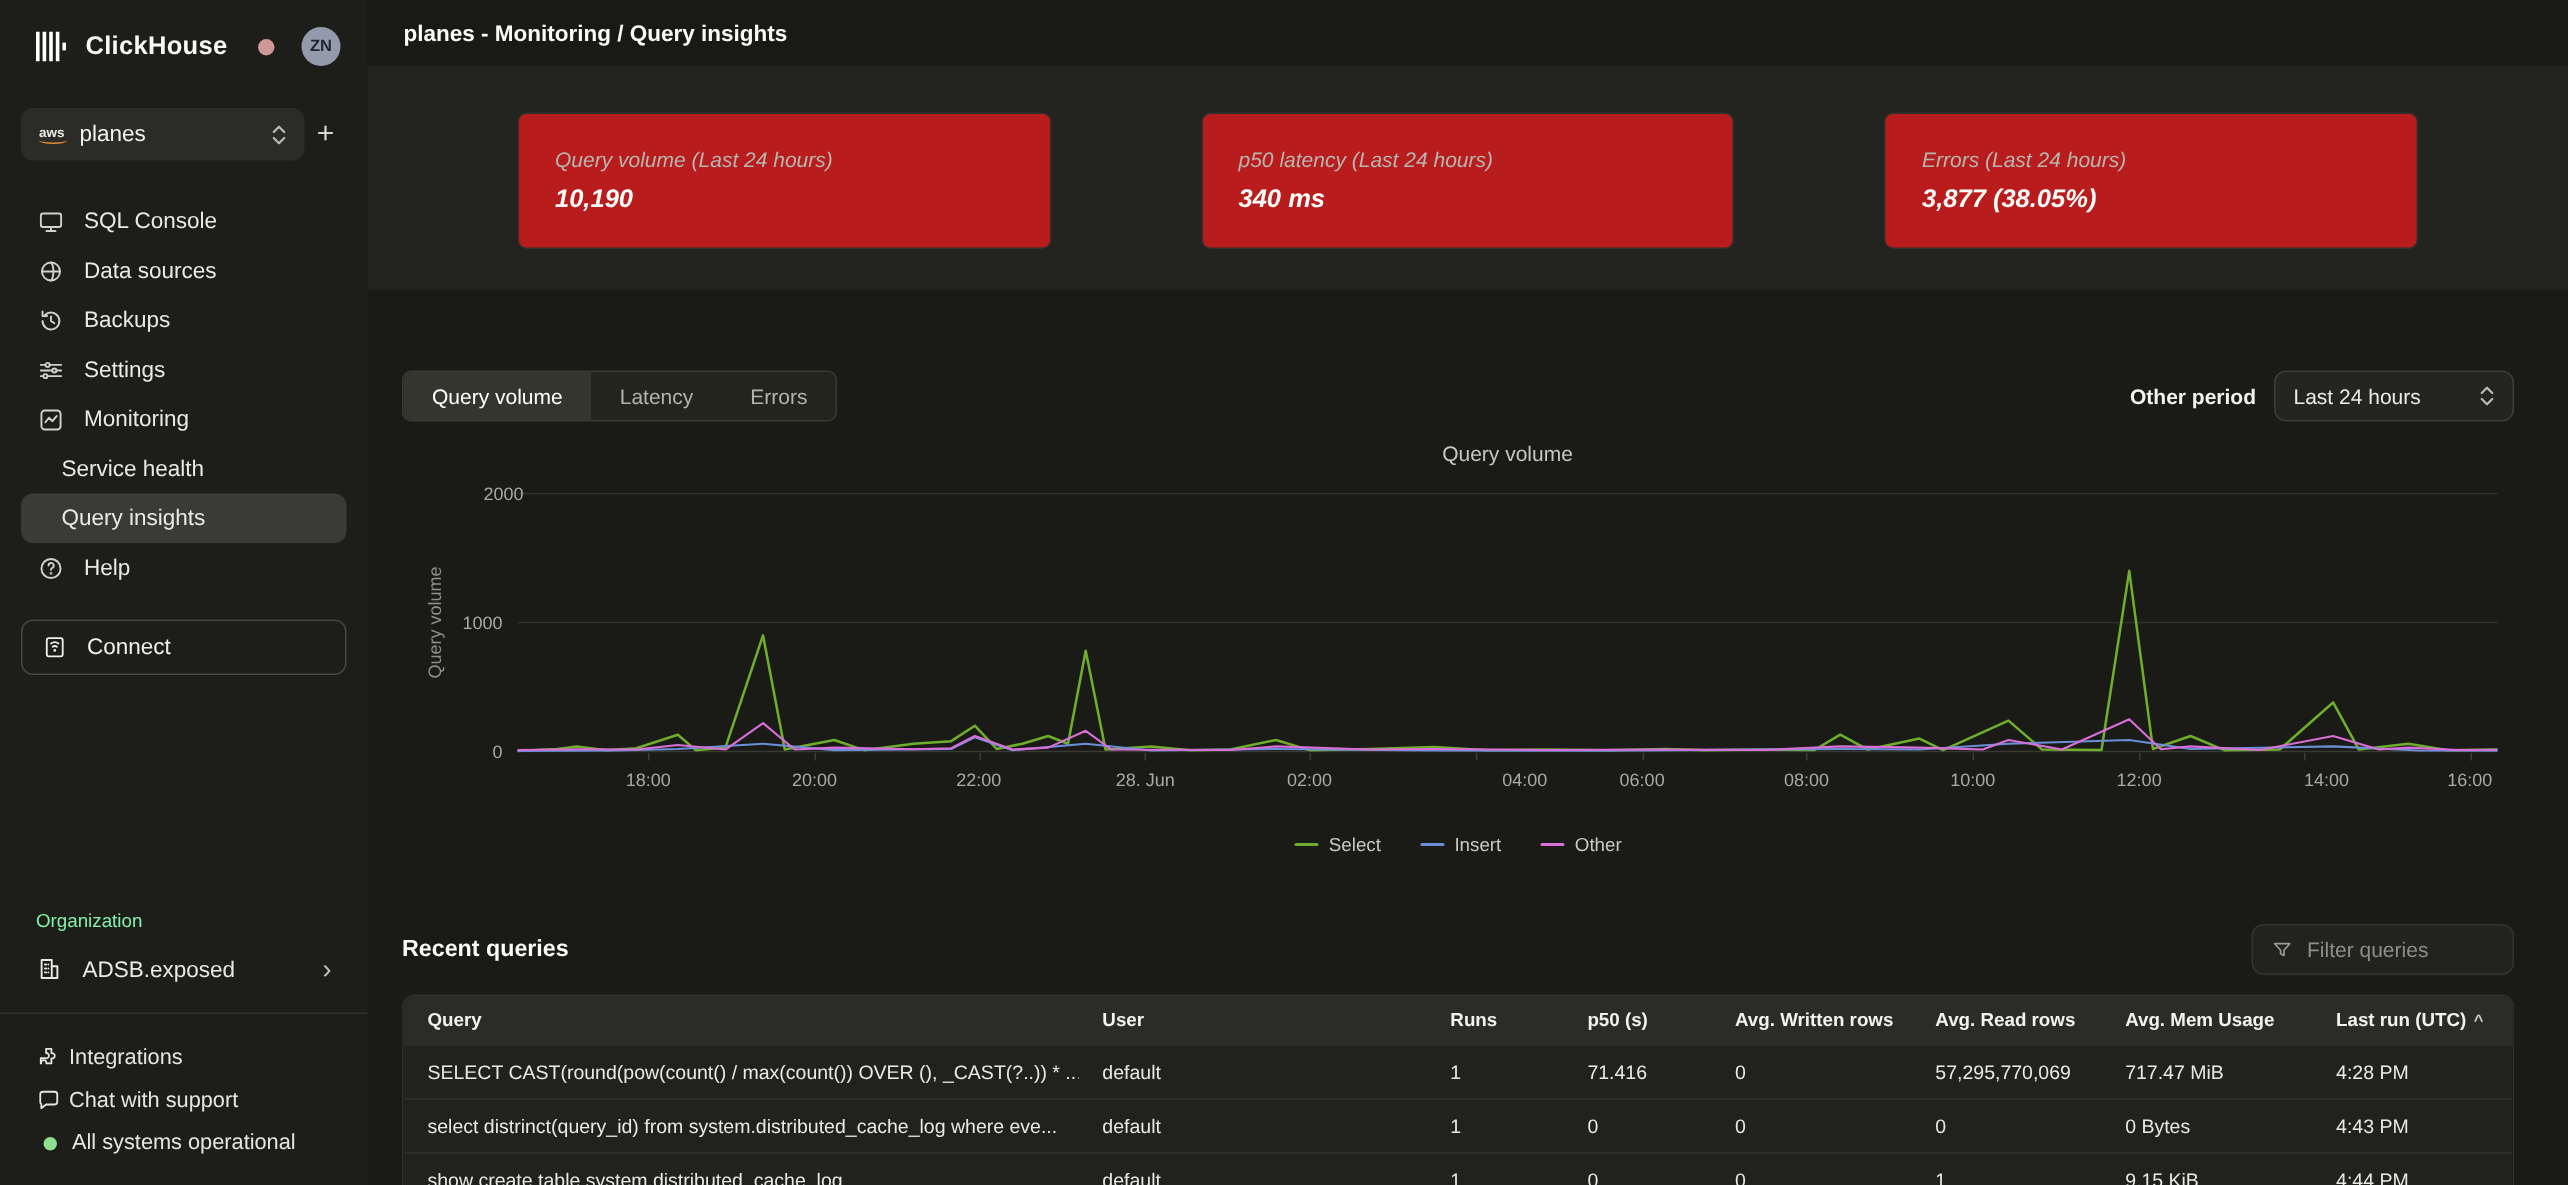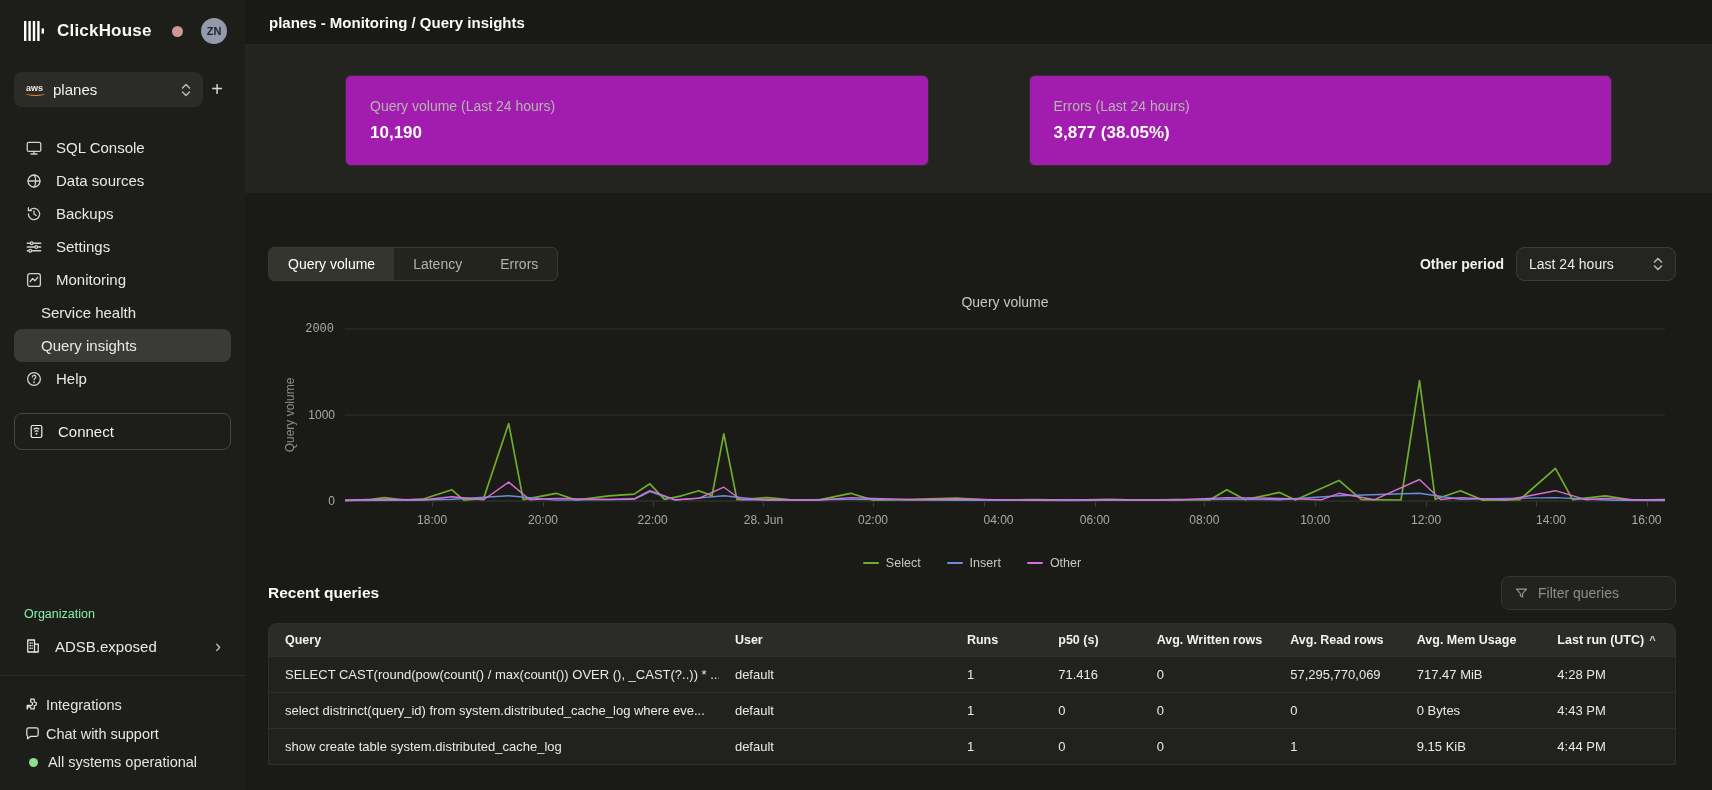--- a/index.html
+++ b/index.html
@@ -33,21 +33,21 @@
   .org-chev { margin-left:auto; font-size:18px; color:#c3c3be; line-height:1; }
   .side-divider { border-top:1px solid #2e2e2a; margin:16px -14px 14px; }
   .foot-item { display:flex; align-items:center; gap:5px; padding:6px 10px; font-size:14.5px; color:#e6e6e1; cursor:pointer; }
   .green-dot { width:9px; height:9px; border-radius:50%; background:#8ee08f; margin:0 5px; flex:none; }
 
   
   .main { flex:1; display:flex; flex-direction:column; min-width:0; }
   .topbar { height:45px; flex:none; background:#191916; border-bottom:1px solid #262622; display:flex; align-items:center; padding:0 24px; }
   .topbar-title { font-size:15px; font-weight:700; color:#fafaf7; }
   .stats-band { flex:none; background:#232320; padding:30px 100px 27px; display:flex; gap:100px; }
-  .stat-card { flex:1; background:#a21caf; border:1px solid #30302d; border-radius:6px; padding:22px 24px; }
+  .stat-card { flex:1; background:#b91c1c; border:1px solid #30302d; border-radius:6px; padding:22px 24px;font-style:italic; }
   .stat-label { font-size:14px; color:#b6b6b0; }
   .stat-value { font-size:17px; font-weight:700; color:#fcfcf9; margin-top:9px; }
   .content { flex:1; padding:0 36px 0 23px; min-height:0; }
 
   .controls-row { margin-top:54px; display:flex; align-items:center; justify-content:space-between; }
   .tab-group { display:flex; background:#24241f; border:1px solid #3a3a33; border-radius:6px; overflow:hidden; }
   .tab { padding:8px 19px; font-size:14px; color:#b3b3ad; cursor:pointer; }
   .tab.active { background:#35352f; color:#ffffff; }
   .period-wrap { display:flex; align-items:center; gap:12px; }
   .period-label { font-size:14px; font-weight:700; color:#f2f2ee; }
@@ -58,21 +58,21 @@
   .plot { position:absolute; left:77px; right:11px; top:48px; height:172px; }
   .plot svg { position:absolute; inset:0; overflow:visible; }
   .ylab { position:absolute; font-size:12px; color:#8f8f89; transform:translate(-50%,-50%) rotate(-90deg); white-space:nowrap; }
   .ytick { position:absolute; width:44px; text-align:right; font-size:12px; color:#aaaaa4; }
   .xtick { position:absolute; transform:translateX(-50%); font-size:12px; color:#aaaaa4; white-space:nowrap; }
   .xmark { position:absolute; width:1px; height:5px; background:#3c3c37; }
   .legend { position:absolute; bottom:6px; left:0; width:100%; display:flex; justify-content:center; gap:26px; }
   .legend-item { display:flex; align-items:center; gap:7px; font-size:12.5px; color:#c9c9c4; cursor:pointer; }
   .legend-dash { width:16px; height:2.5px; border-radius:1px; }
 
-  .recent-header { display:flex; align-items:center; justify-content:space-between; }
+  .recent-header { margin-top:40px; display:flex; align-items:center; justify-content:space-between; }
   .recent-title { font-size:15.5px; font-weight:700; color:#fafaf7; }
   .recent-controls { display:flex; align-items:center; gap:16px; }
   .filter-box { display:flex; align-items:center; gap:9px; background:#222220; border:1px solid #34342f; border-radius:8px; padding:8px 12px; width:175px; }
   .filter-box input { background:transparent; border:none; outline:none; color:#dcdcd7; font-size:14px; width:100%; font-family:inherit; }
   .filter-box input::placeholder { color:#8e8e88; }
 
   .qtable { margin-top:13px; border:1px solid #2e2e2b; border-radius:8px 8px 0 0; overflow:hidden; }
   .trow { display:grid; grid-template-columns:32% 16.5% 6.5% 7% 9.5% 9% 10% 9.5%; }
   .trow.thead { background:#2b2b28; }
   .trow.tbody { background:#212120; border-top:1px solid #2e2e2b; cursor:pointer; }
@@ -236,20 +236,24 @@
 
 <div class="main">
   <div class="topbar">
     <span class="topbar-title">planes - Monitoring / Query insights</span>
   </div>
 
   <div class="stats-band">
     <div class="stat-card">
       <div class="stat-label">Query volume (Last 24 hours)</div>
       <div class="stat-value">10,190</div>
+    </div>
+    <div class="stat-card">
+      <div class="stat-label">p50 latency (Last 24 hours)</div>
+      <div class="stat-value">340 ms</div>
     </div>
     <div class="stat-card">
       <div class="stat-label">Errors (Last 24 hours)</div>
       <div class="stat-value">3,877 (38.05%)</div>
     </div>
   </div>
 
   <div class="content">
     <div class="controls-row">
       <div class="tab-group">
@@ -293,33 +297,33 @@
             <span class="legend-dash" style="background: rgb(106, 143, 216);"></span>
             <span>Insert</span>
           </div>
           <div class="legend-item">
             <span class="legend-dash" style="background: rgb(217, 111, 214);"></span>
             <span>Other</span>
           </div>
         </div>
     <div class="ytick" style="left: 23px; top: 213px;">0</div>
         <div class="ytick" style="left: 23px; top: 127px;">1000</div>
-        <div class="ytick" style="left: 22px; top: 41px; font-family: Liberation Mono, monospace;">2000</div>
+        <div class="ytick" style="left: 37px; top: 41px;">2000</div>
         <div class="xmark" style="left: 164.12px; top: 221px;"></div>
         <div class="xtick" style="left: 164.12px; top: 232px;">18:00</div>
         <div class="xmark" style="left: 275px; top: 221px;"></div>
         <div class="xtick" style="left: 275px; top: 232px;">20:00</div>
         <div class="xmark" style="left: 384.56px; top: 221px;"></div>
         <div class="xtick" style="left: 384.56px; top: 232px;">22:00</div>
         <div class="xmark" style="left: 495.44px; top: 221px;"></div>
         <div class="xtick" style="left: 495.44px; top: 232px;">28. Jun</div>
         <div class="xmark" style="left: 605px; top: 221px;"></div>
         <div class="xtick" style="left: 605px; top: 232px;">02:00</div>
         <div class="xmark" style="left: 715.88px; top: 221px;"></div>
-        <div class="xtick" style="left: 718px; top: 232px; padding-left: 25px;">04:00</div>
+        <div class="xtick" style="left: 736px; top: 232px; padding-left: 25px;">04:00</div>
         <div class="xmark" style="left: 826.76px; top: 221px;"></div>
         <div class="xtick" style="left: 826.76px; top: 232px;">06:00</div>
         <div class="xmark" style="left: 936.32px; top: 221px;"></div>
         <div class="xtick" style="left: 936.32px; top: 232px;">08:00</div>
         <div class="xmark" style="left: 1047.2px; top: 221px;"></div>
         <div class="xtick" style="left: 1047.2px; top: 232px;">10:00</div>
         <div class="xmark" style="left: 1158.08px; top: 221px;"></div>
         <div class="xtick" style="left: 1158.08px; top: 232px;">12:00</div>
         <div class="xmark" style="left: 1267.64px; top: 221px;"></div>
         <div class="xtick" style="left: 1283px; top: 232px;">14:00</div>

